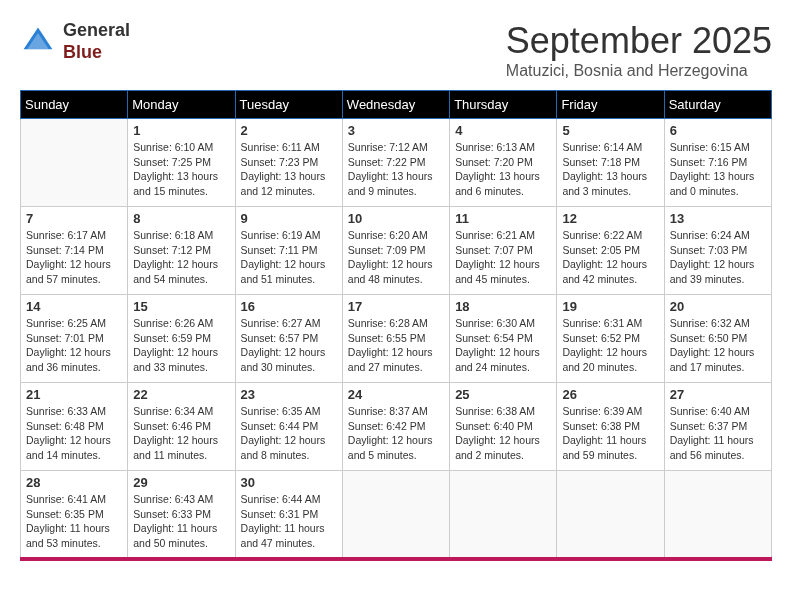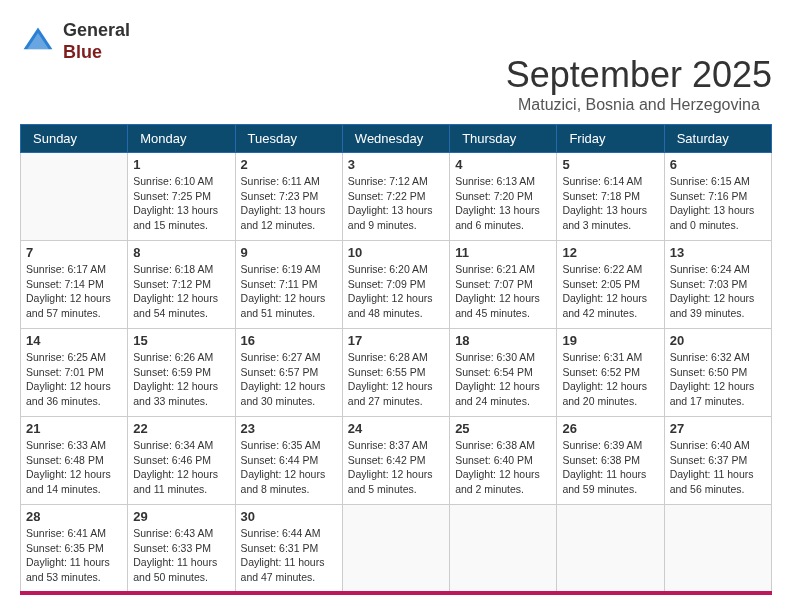--- a/index.html
+++ b/index.html
@@ -26,41 +26,40 @@
       font-weight: bold;
       line-height: 1.2;
     }
     .logo-text .general { color: #333; }
     .logo-text .blue { color: #7f1d1d; }
     .logo-icon {
       width: 36px;
       height: 36px;
     }
     .title-block {
-      text-align: center;
-      margin-top: 34px;
+      text-align: left;
     }
     .month-title {
       font-size: 36px;
       color: #333;
       font-weight: normal;
     }
     .subtitle {
       font-size: 16px;
       color: #555;
     }
     .calendar {
       width: 100%;
       border-collapse: collapse;
       font-size: 11px;
     }
     .calendar th {
-      background: #0c4a6e;
+      background: #000000;
       color: #fff;
-      padding: 6px 12px;
+      padding: 6px 4px;
       text-align: left;
       font-size: 13px;
       font-weight: normal;
       border: 1px solid #2468b0;
     }
     .calendar td {
       border: 1px solid #ccc;
       vertical-align: top;
       padding: 4px 5px;
       width: calc(100% / 7);

